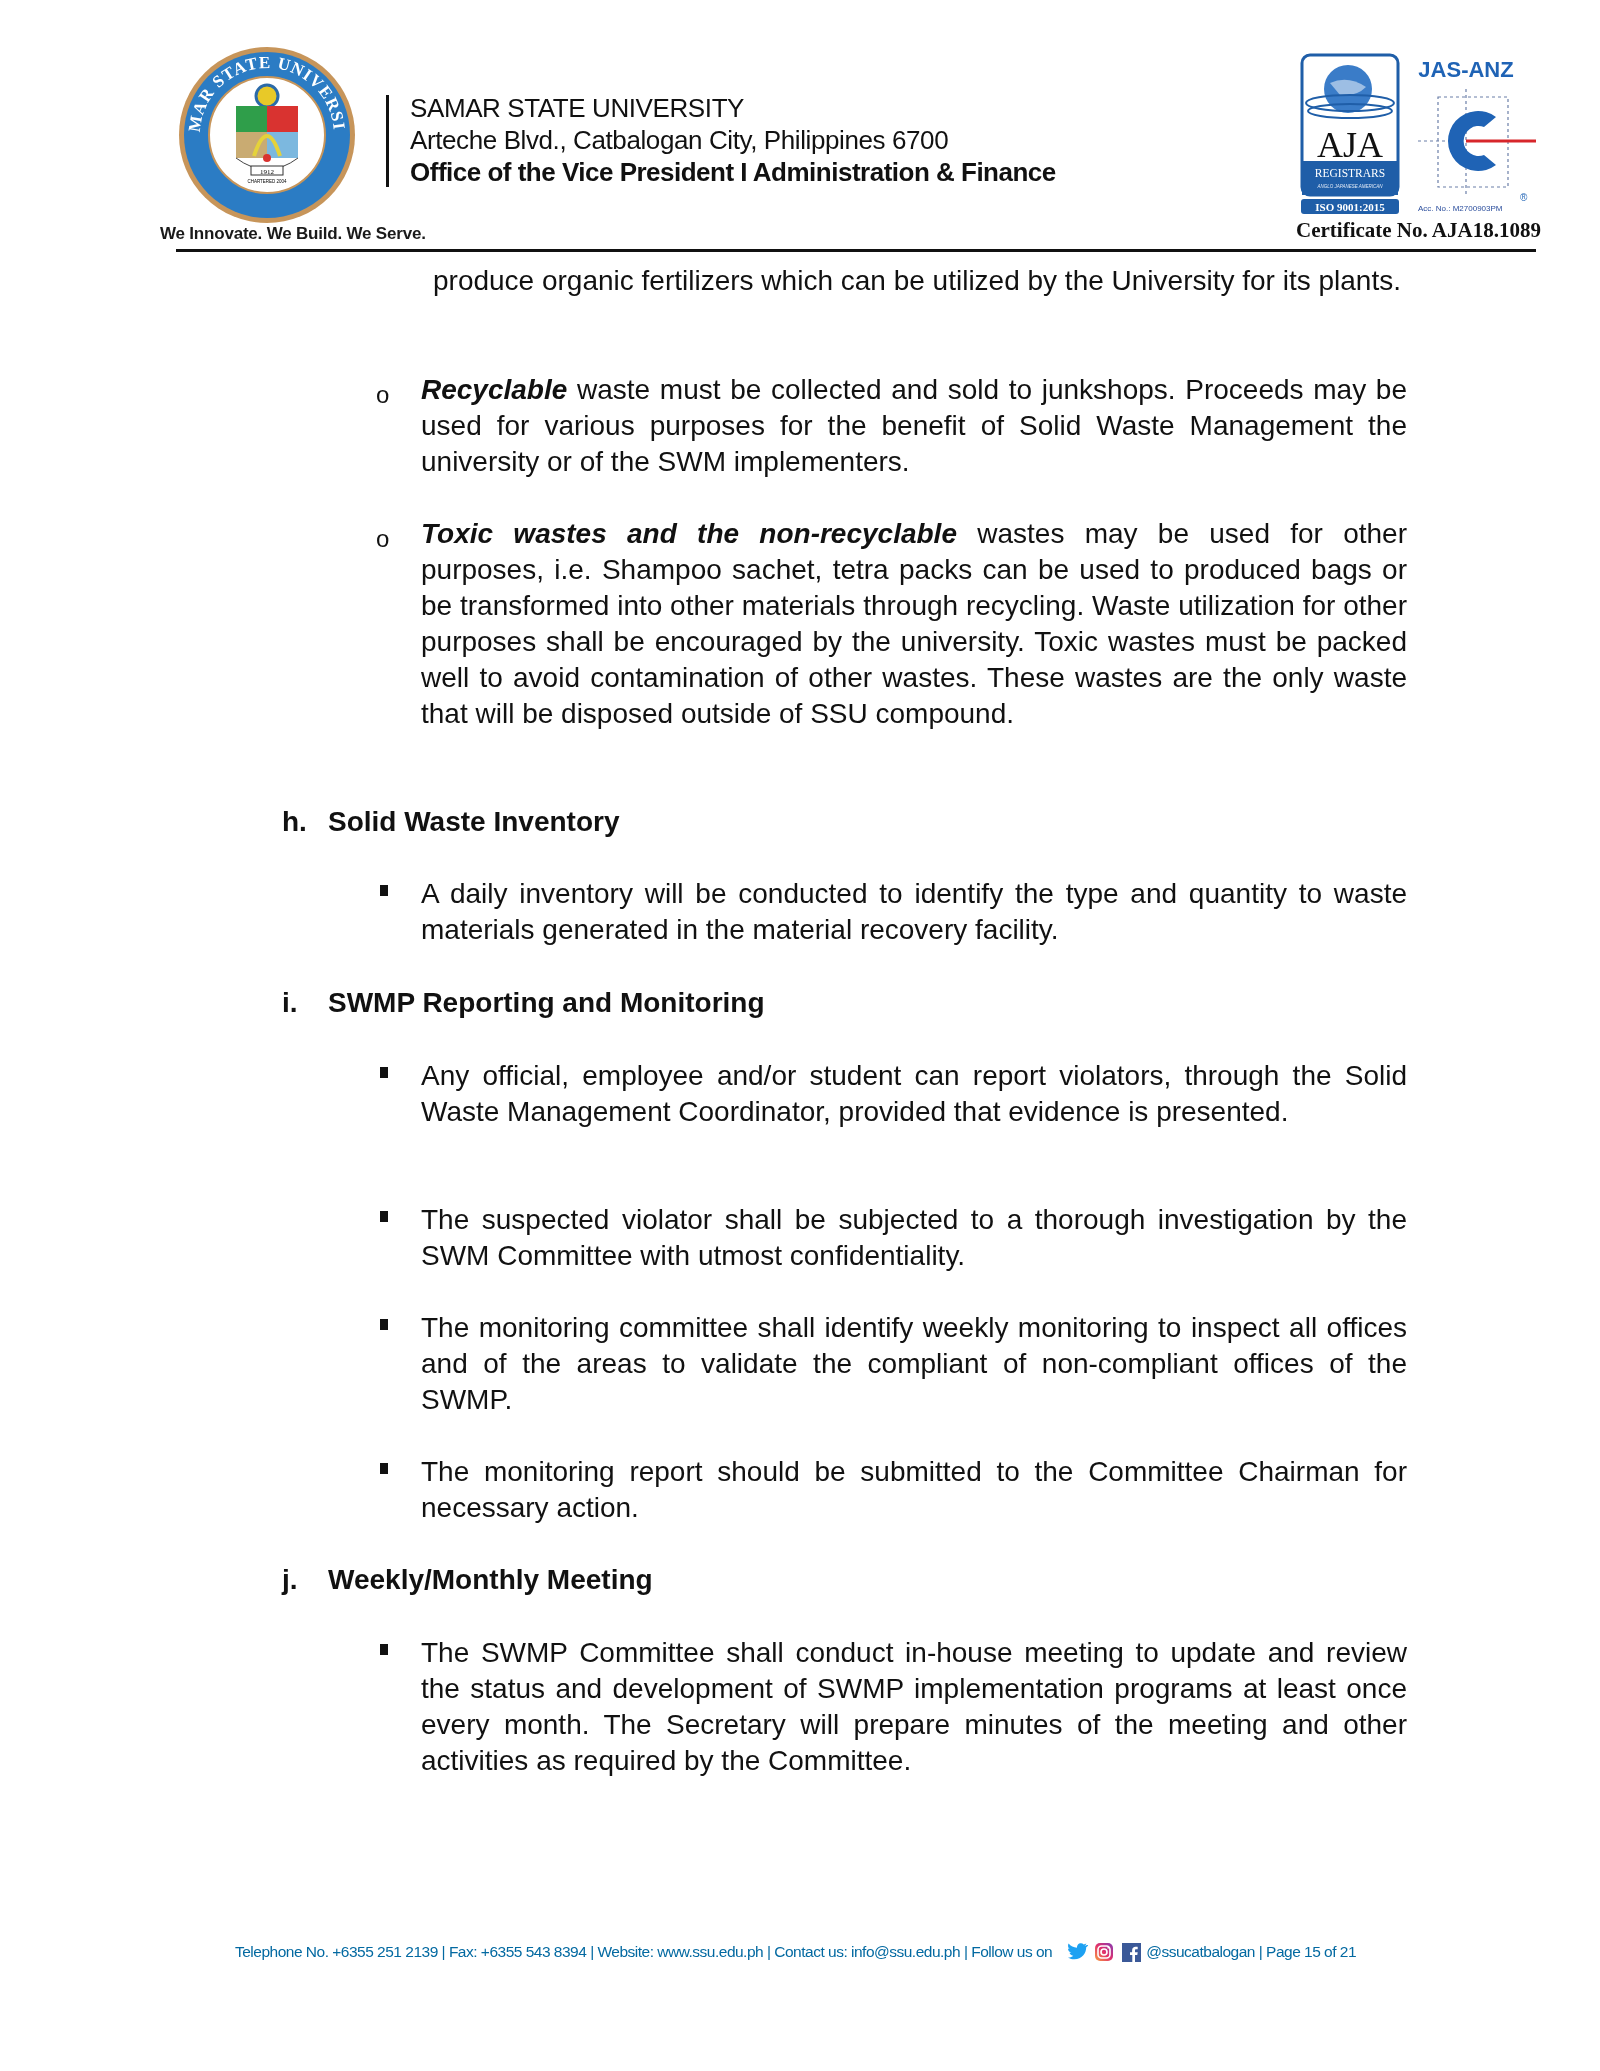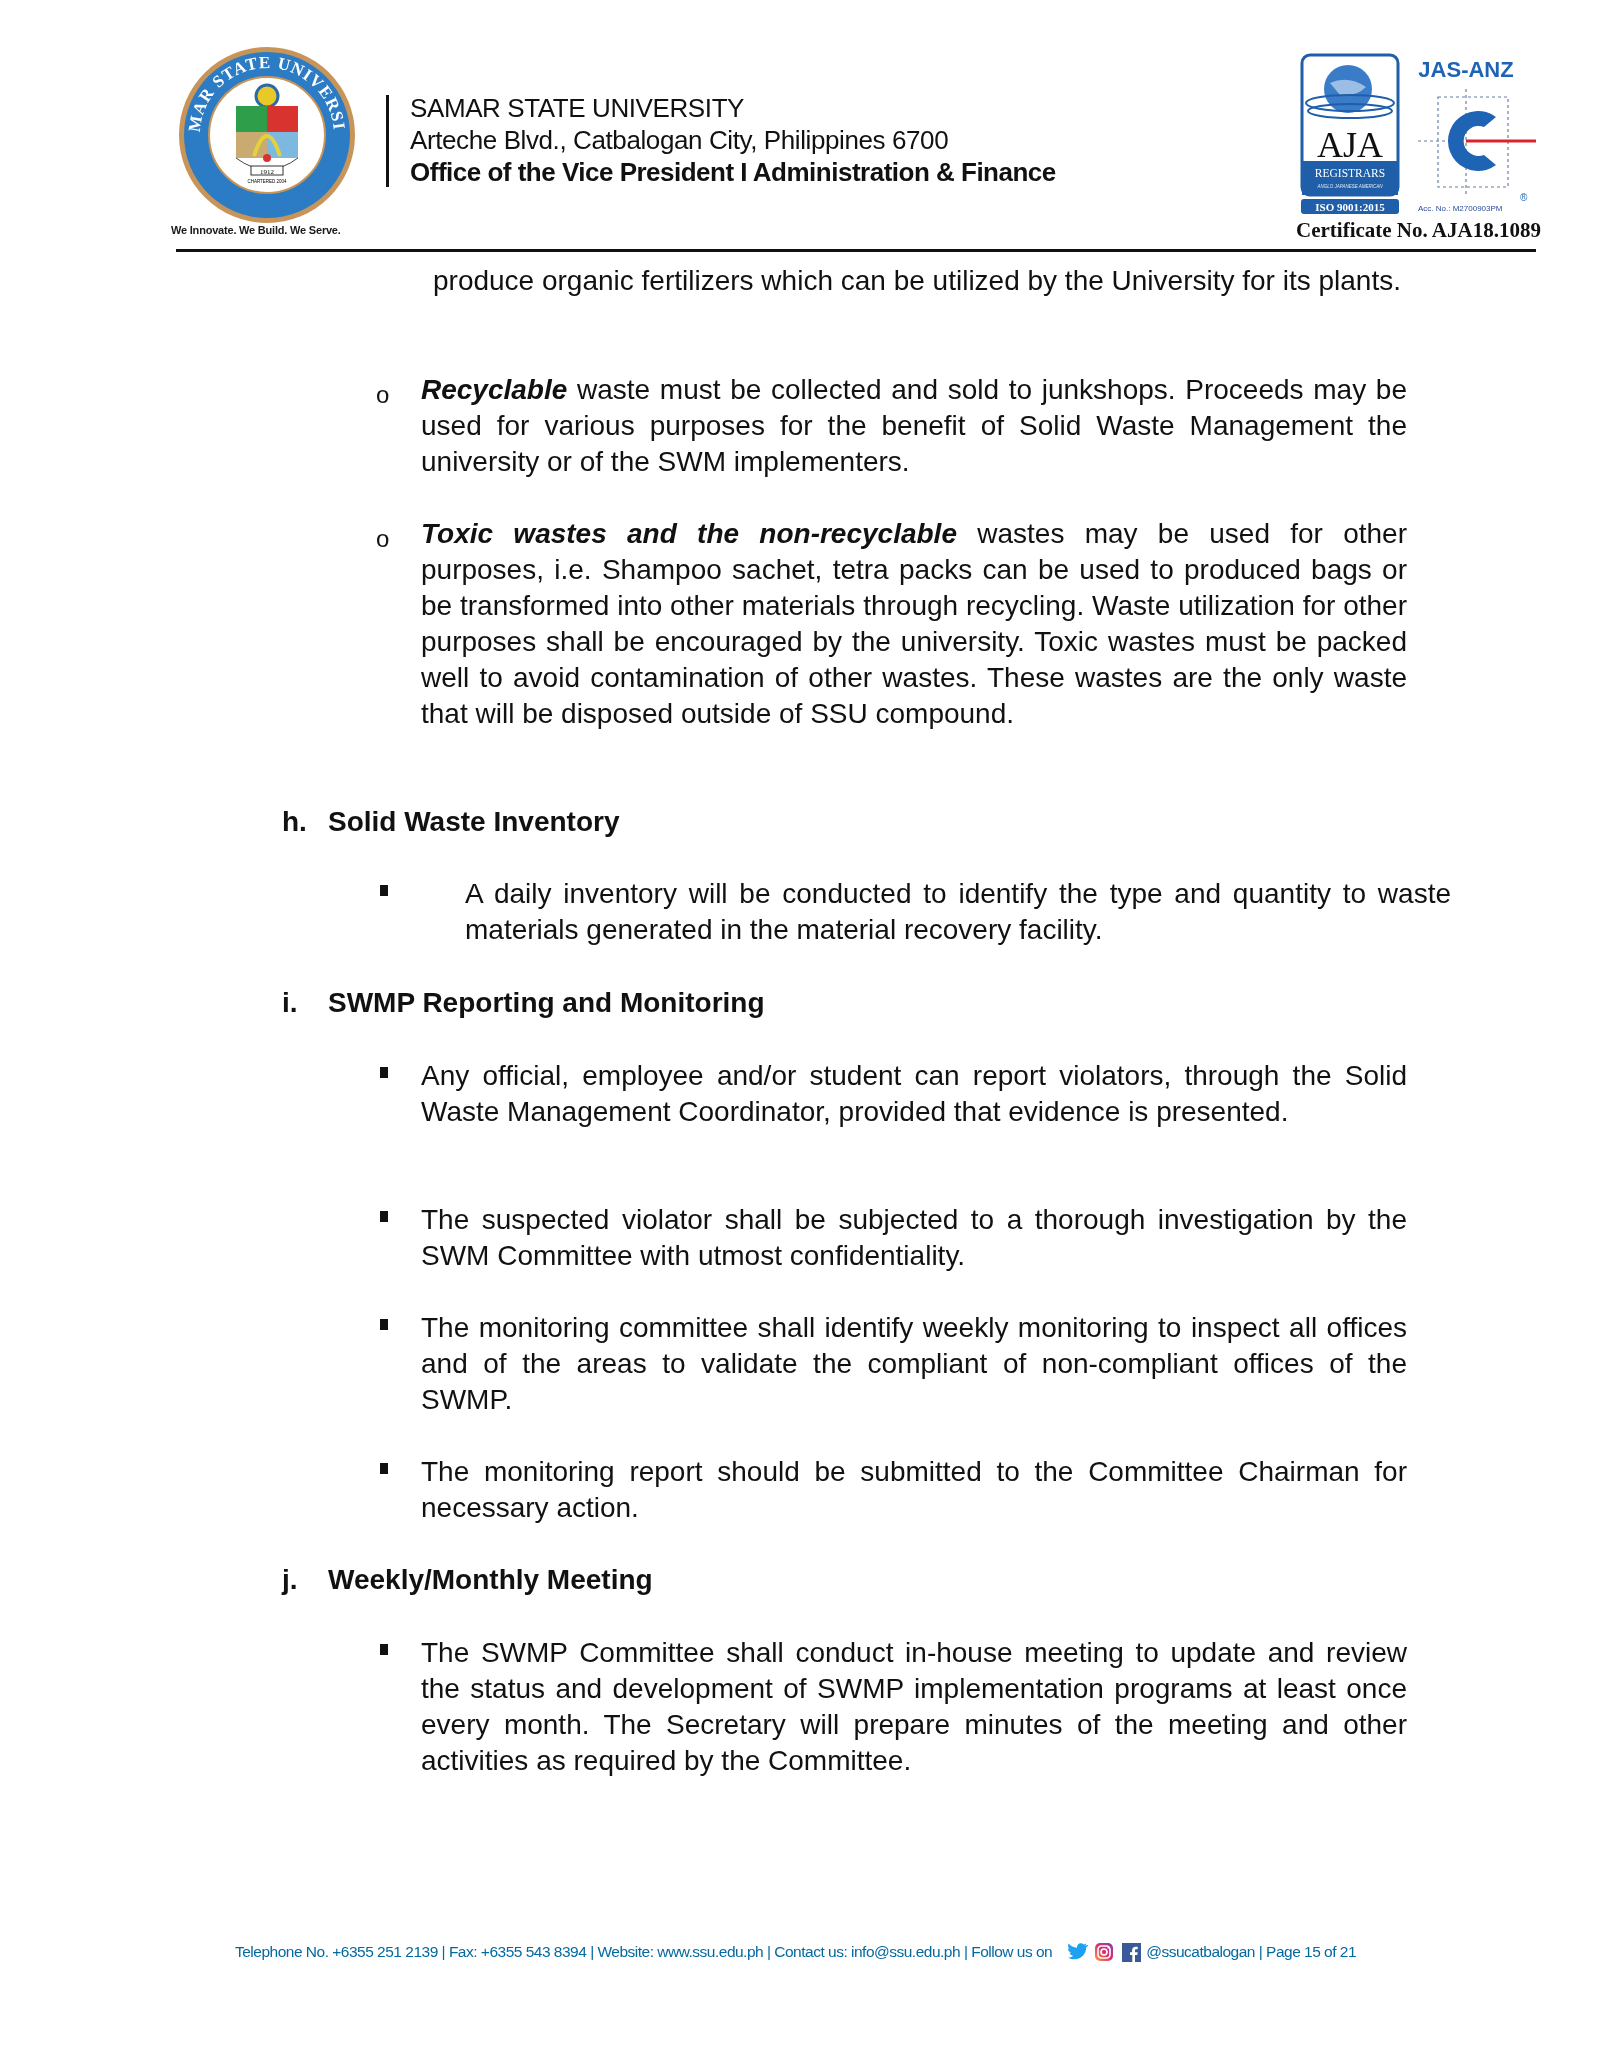--- a/index.html
+++ b/index.html
@@ -4,21 +4,21 @@
 <style>
   html, body { margin: 0; padding: 0; background: #ffffff; }
   body {
     width: 1600px; height: 2071px; position: relative; overflow: hidden;
     font-family: "Liberation Sans", sans-serif; color: #111;
   }
   .abs { position: absolute; }
 
   
   .seal { left: 178px; top: 46px; width: 178px; height: 178px; }
-  .tagline { left: 171px; top: 224px; font-size: 11px; font-weight: bold; color: #1a1a1a; letter-spacing: -0.2px; }
+  .tagline { left: 160px; top: 224px; font-size: 17px; font-weight: bold; color: #1a1a1a; letter-spacing: -0.2px; }
   .vbar { left: 386px; top: 95px; width: 3px; height: 92px; background: #111; }
   .head-text { left: 410px; top: 92px; line-height: 32px; font-size: 26px; color: #111; letter-spacing: -0.4px; }
   .head-text .l3 { font-weight: bold; letter-spacing: -0.5px; }
 
   .aja { left: 1300px; top: 53px; width: 102px; height: 162px; }
   .jas { left: 1408px; top: 55px; width: 130px; height: 160px; }
   .cert { left: 1296px; top: 218px; font-family: "Liberation Serif", serif; font-weight: bold; font-size: 21px; color: #111; }
   .acc { left: 1418px; top: 204px; font-size: 8px; color: #2a4d9c; }
 
   .rule { left: 176px; top: 249px; width: 1360px; height: 3px; background: #111; }
@@ -120,21 +120,21 @@
   <div class="p lastleft" style="top:372px;"><span class="bi">Recyclable</span><span> waste must be collected and sold to junkshops. Proceeds may be used for various purposes for the benefit of Solid Waste Management the university or of the SWM implementers.</span></div>
 
   <div class="bul-o" style="top:521px;">o</div>
   <div class="p lastleft" style="top:516px;"><span class="bi">Toxic wastes and the non-recyclable</span><span> wastes may be used for other purposes, i.e. Shampoo sachet, tetra packs can be used to produced bags or be transformed into other materials through recycling. Waste utilization for other purposes shall be encouraged by the university. Toxic wastes must be packed well to avoid contamination of other wastes. These wastes are the only waste that will be disposed outside of SSU compound.</span></div>
 
   <div class="heading" style="left:282px; top:804px;">
     <span class="lbl">h.</span>
     <span class="txt">Solid Waste Inventory</span>
   </div>
   <div class="bul-sq" style="top:885px;"></div>
-  <div class="p lastleft" style="top:876px;margin-left:44px;">A daily inventory will be conducted to identify the type and quantity to waste materials generated in the material recovery facility.</div>
+  <div class="p lastleft" style="top:876px;">A daily inventory will be conducted to identify the type and quantity to waste materials generated in the material recovery facility.</div>
 
   <div class="heading" style="left:282px; top:985px;">
     <span class="lbl">i.</span>
     <span class="txt">SWMP Reporting and Monitoring</span>
   </div>
   <div class="bul-sq" style="top:1067px;"></div>
   <div class="p lastleft" style="top:1058px;">Any official, employee and/or student can report violators, through the Solid Waste Management Coordinator, provided that evidence is presented.</div>
 
   <div class="bul-sq" style="top:1211px;"></div>
   <div class="p lastleft" style="top:1202px;">The suspected violator shall be subjected to a thorough investigation by the SWM Committee with utmost confidentiality.</div>

